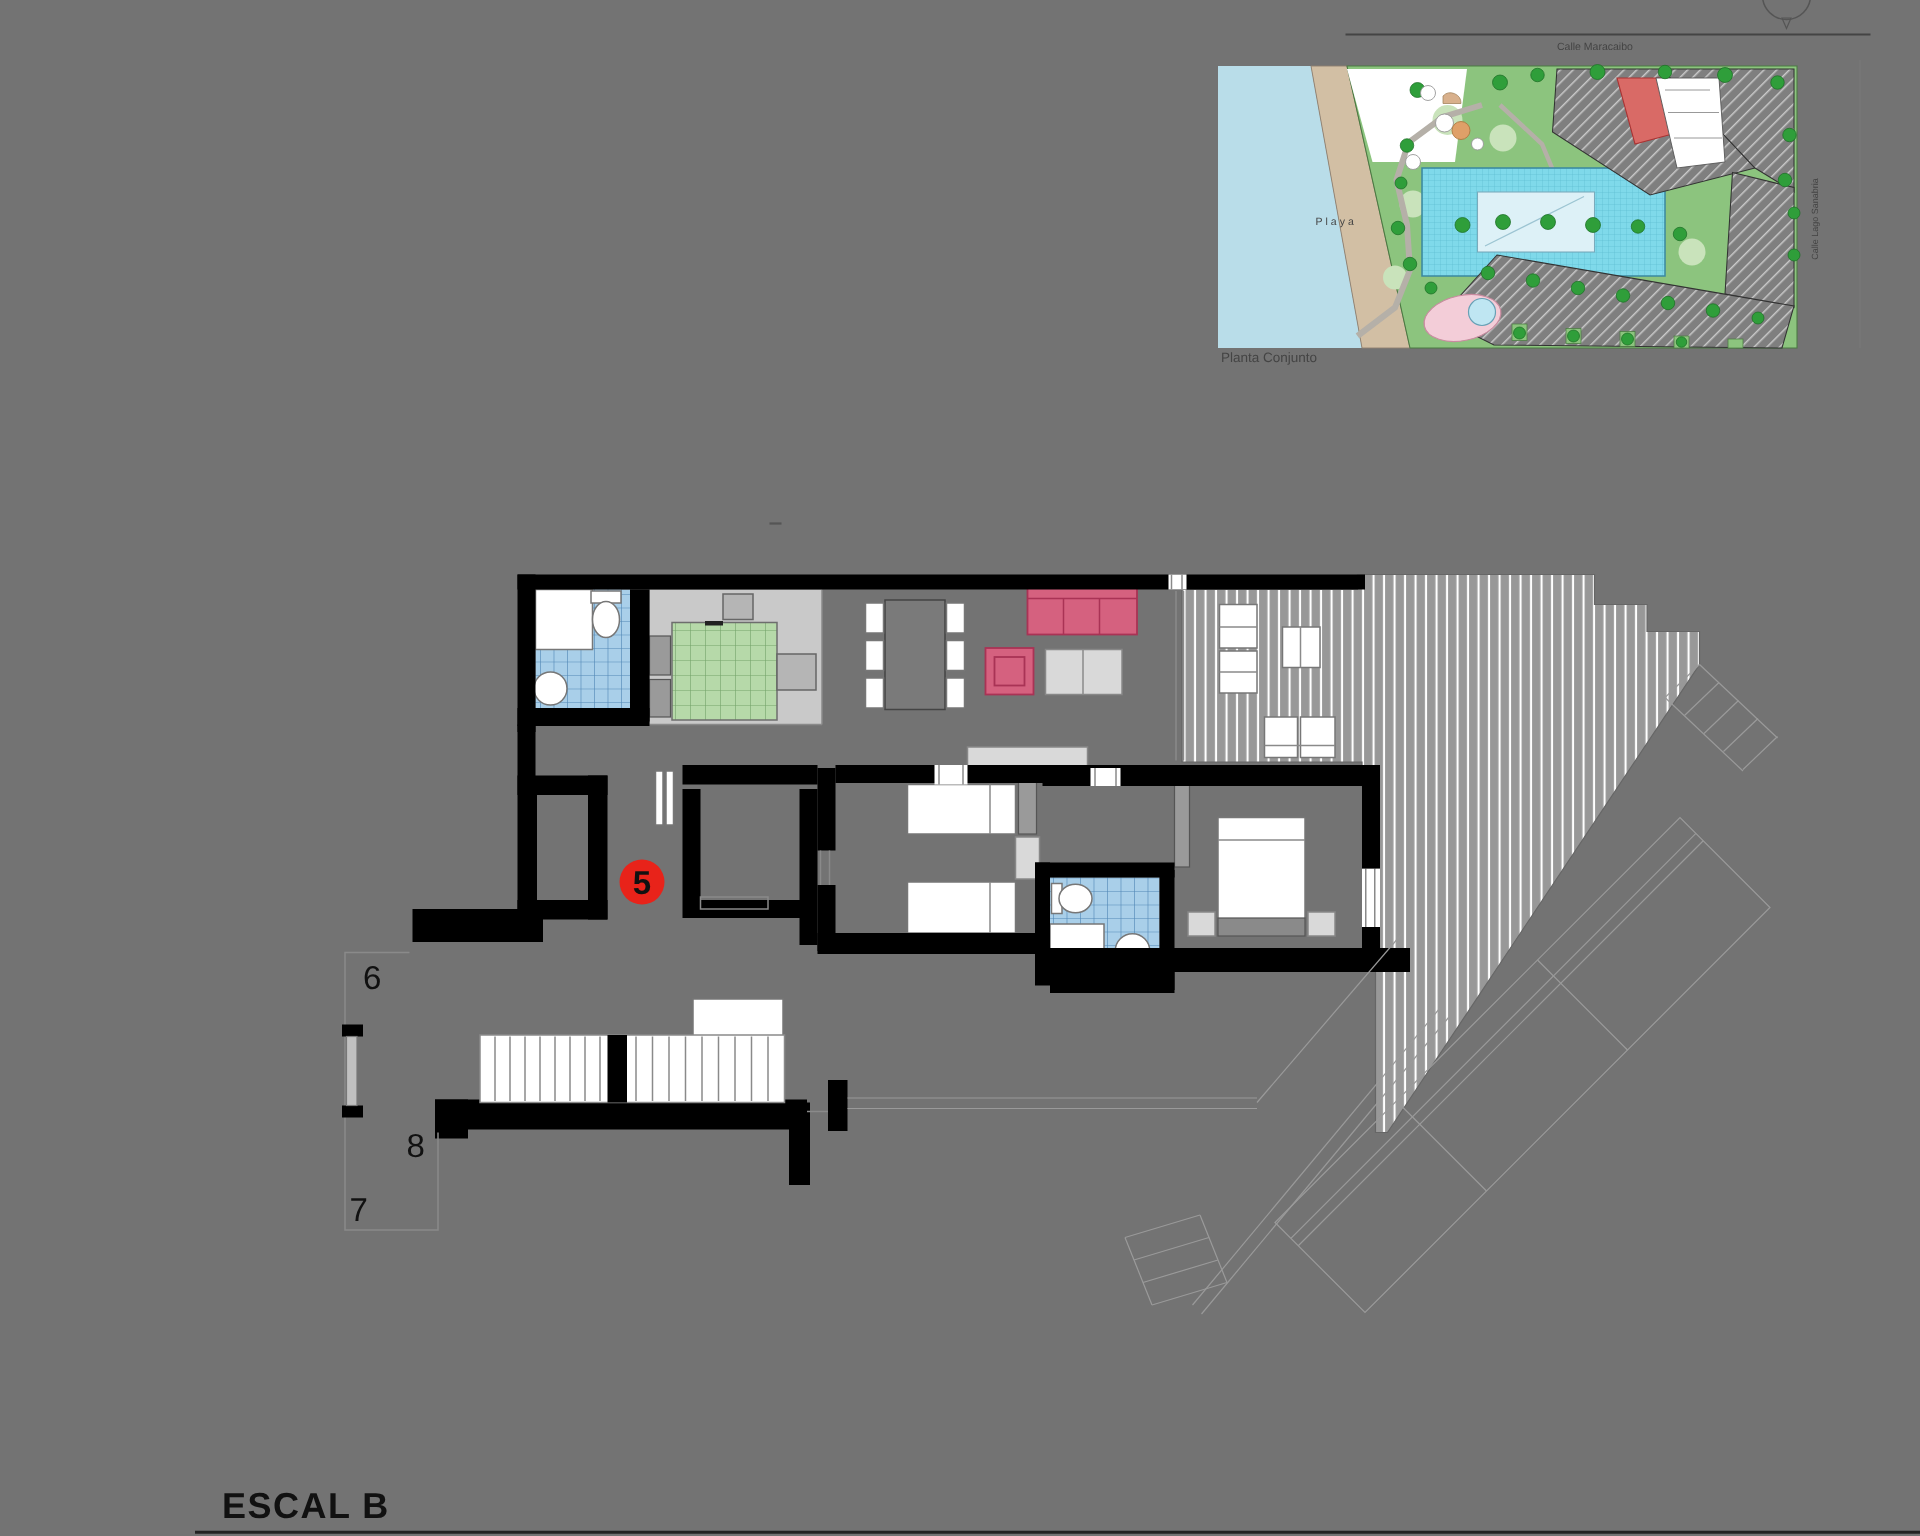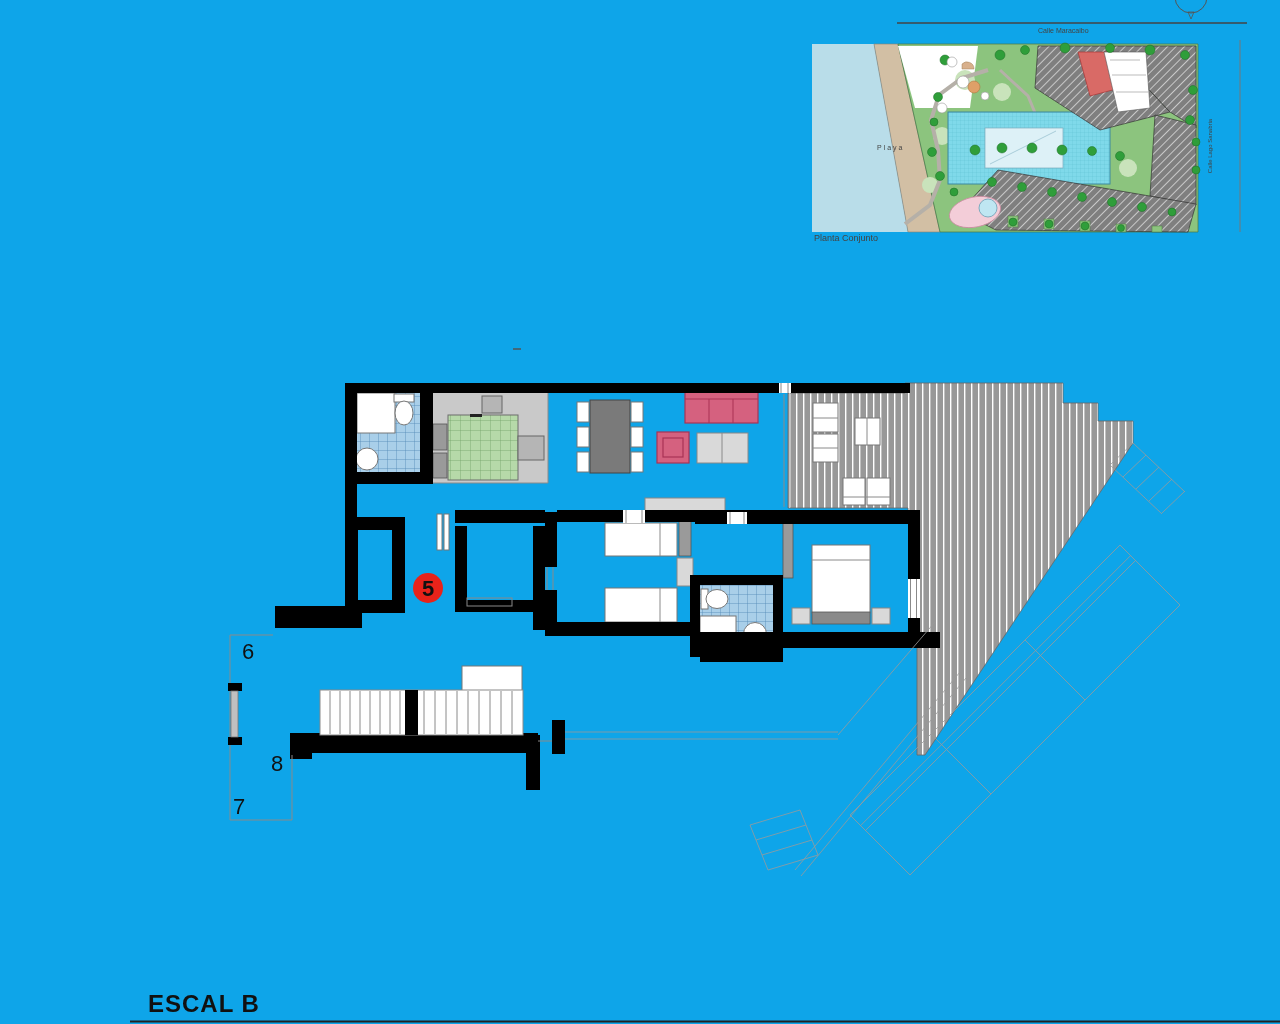--- a/index.html
+++ b/index.html
@@ -1,16 +1,16 @@
 <!DOCTYPE html>
 <html style="--wall-black: #000000; --marker-red: #e8231a; --tile-blue: #a9cfe9; --tile-line: #4f86b5; --bed-green: #b6d9a9; --bed-green-line: #74a369; --sofa-pink: #d5617f; --sofa-pink-dark: #a93355; --terrace-gray: #989898; --floor-gray: #c9c9c9; --furn-gray-dark: #9a9a9a; --furn-gray-light: #d9d9d9; --water-blue: #b9dde9; --sand-tan: #d2bfa4; --grass-green: #8cc47e; --tree-green: #2f9e3a; --pool-cyan: #7fd9ea; --building-gray: #7f7f7f; --building-red: #d96a66; --blob-pink: #f3cdd8;"><head>
 <meta charset="utf-8">
 <style>
   html,body{margin:0;padding:0;background:#fff;}
-  .sheet{position:relative;width:1280px;height:1024px;background:#0ea5e9;overflow:hidden;}
+  .sheet{position:relative;width:1280px;height:1024px;background:#737373;overflow:hidden;}
   svg{position:absolute;left:0;top:0;}
   text{font-family:"Liberation Sans",sans-serif;fill:#111;}
   .wall{fill:var(--wall-black,#000);}
   .thin{stroke:#8a8a8a;stroke-width:1;fill:none;}
   .thin2{stroke:#9a9a9a;stroke-width:0.8;fill:none;}
   .furn{fill:#ffffff;stroke:#777;stroke-width:1;}
   .floorg{fill:var(--floor-gray,#c9c9c9);}
   .gdark{fill:var(--furn-gray-dark,#9a9a9a);stroke:#555;stroke-width:0.8;}
   .glight{fill:var(--furn-gray-light,#d9d9d9);stroke:#888;stroke-width:1;}
   .pink{fill:var(--sofa-pink,#d5617f);stroke:var(--sofa-pink-dark,#a93355);stroke-width:1.2;}

